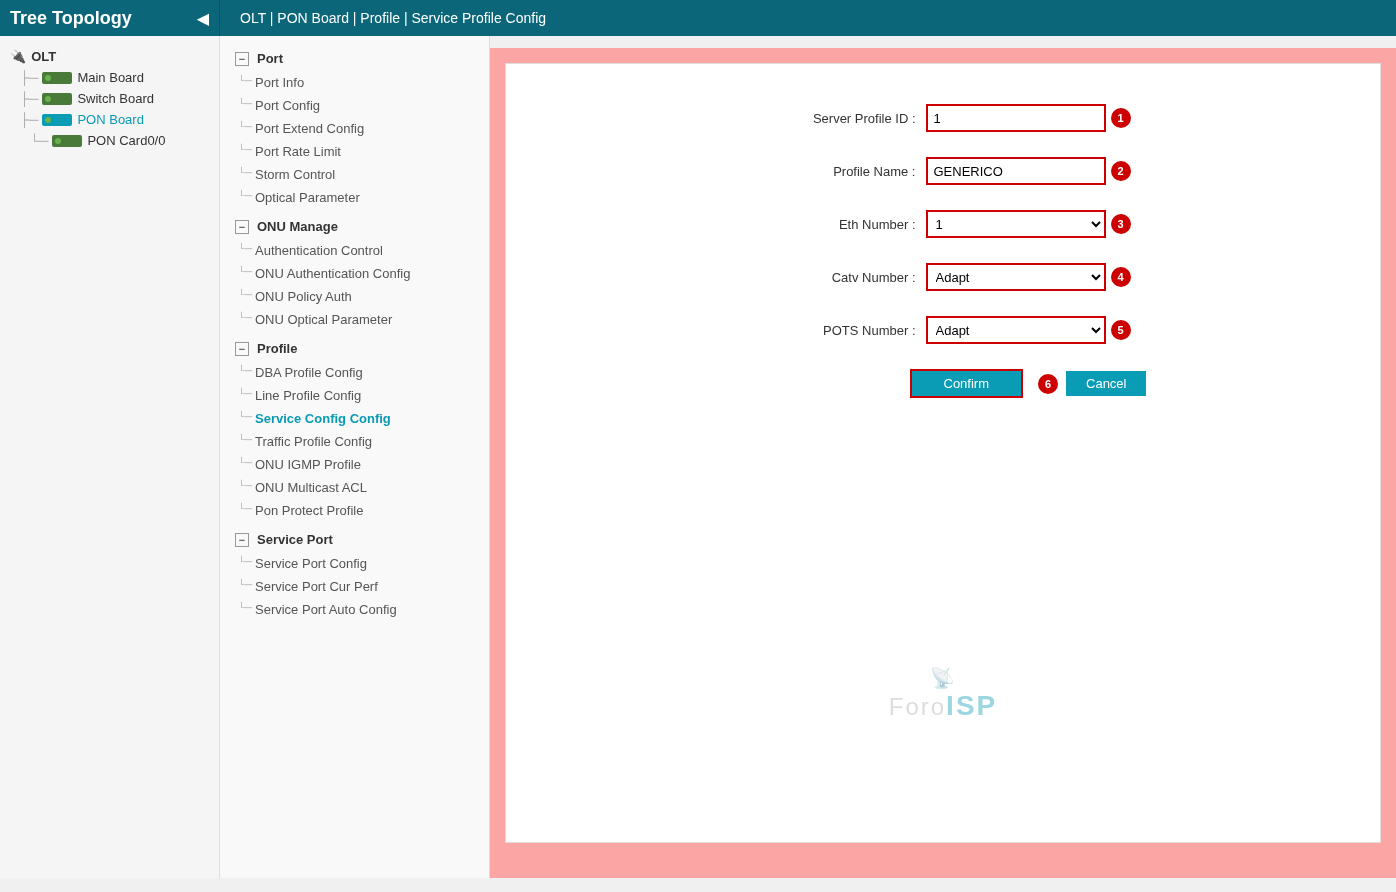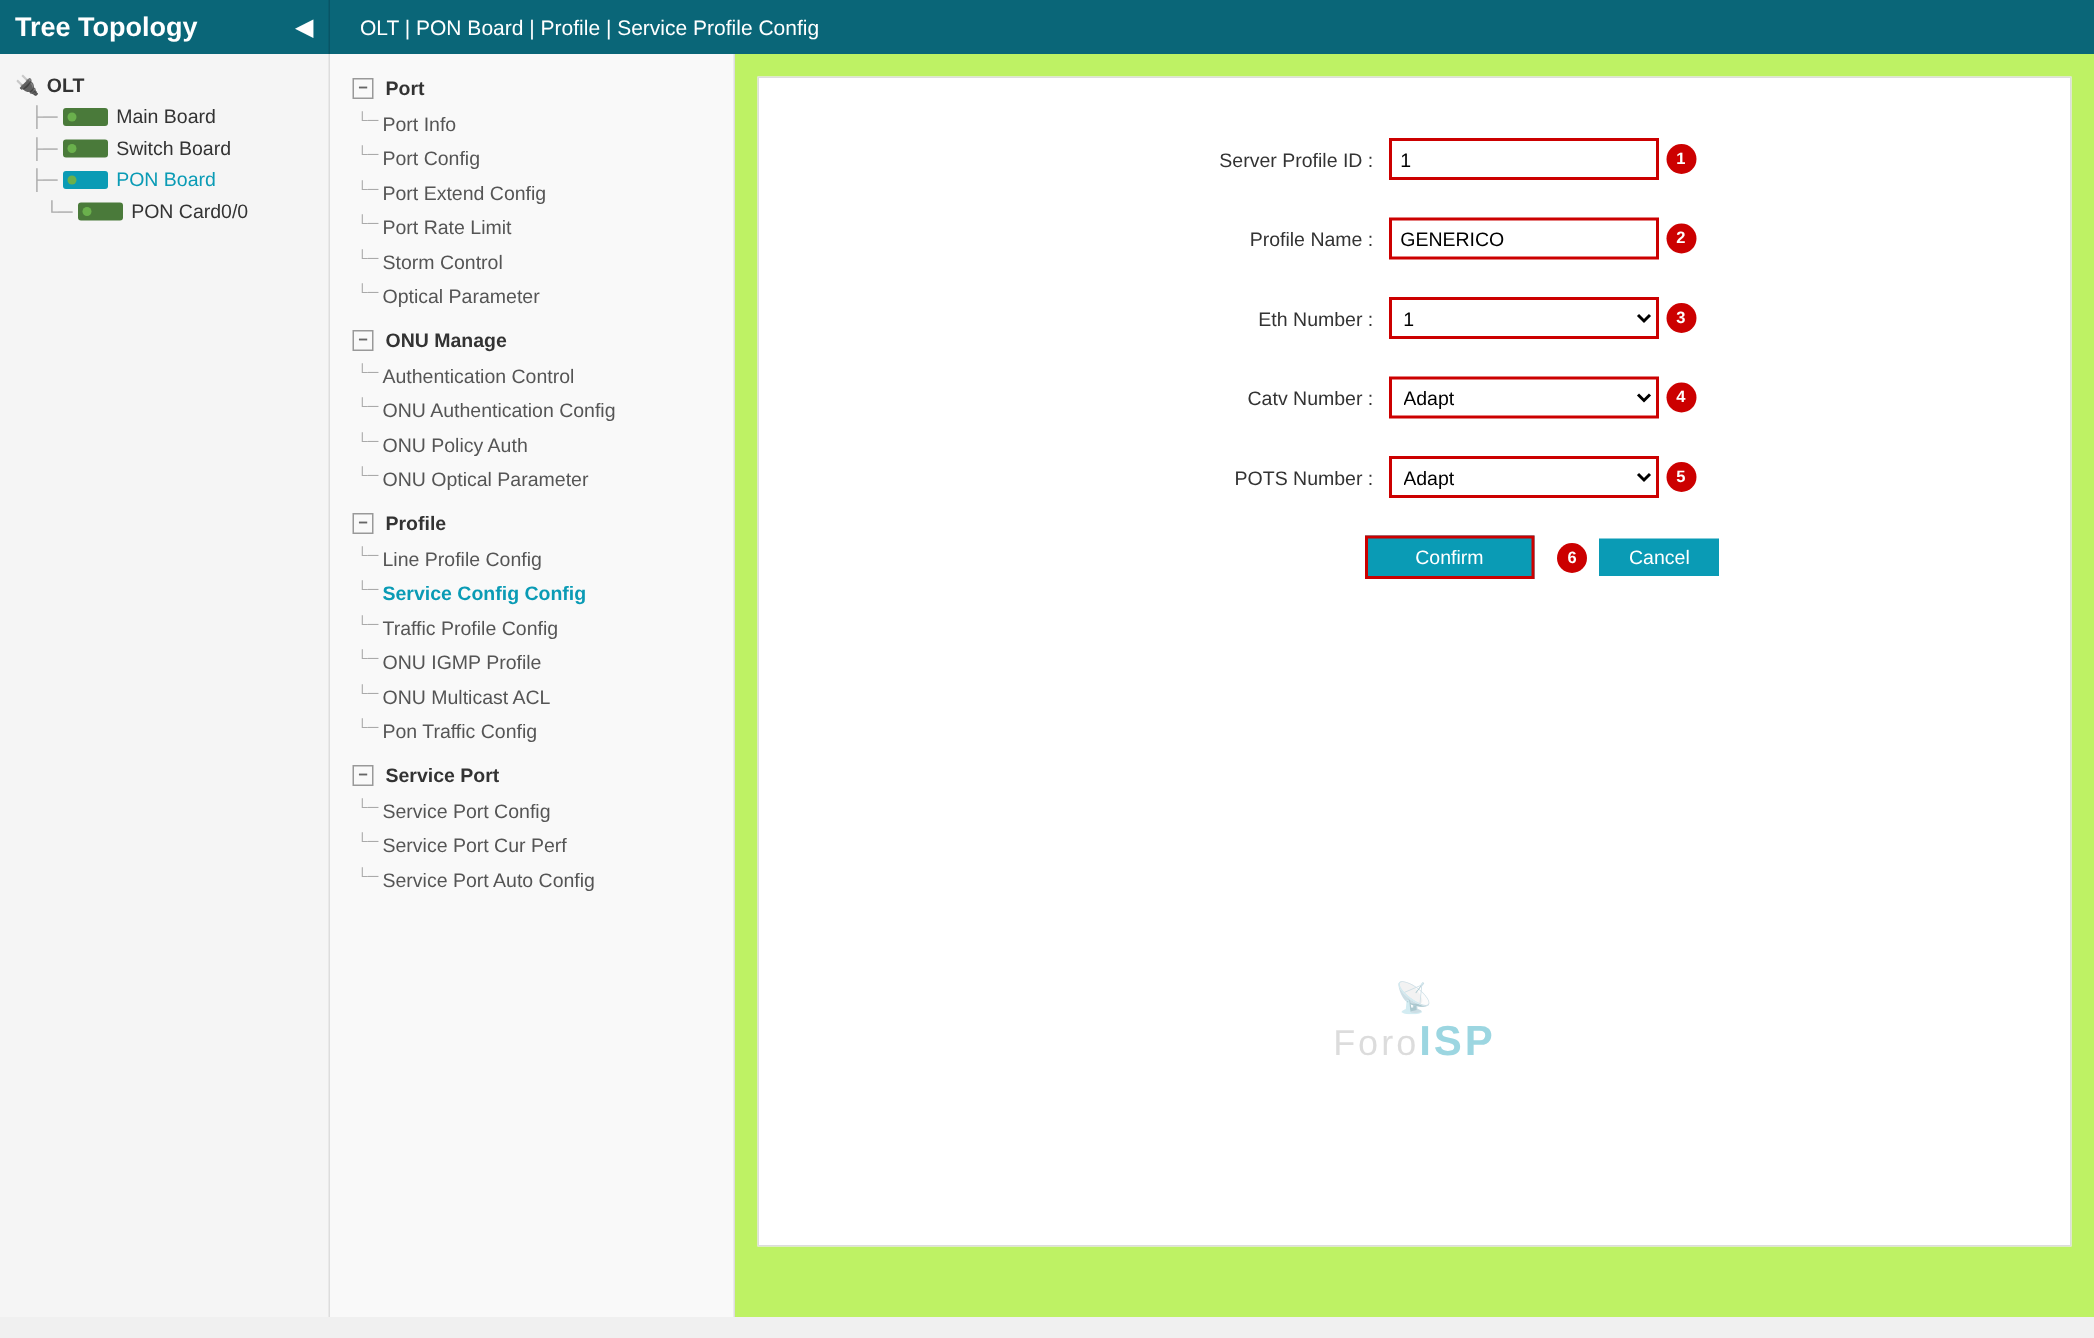--- a/index.html
+++ b/index.html
@@ -130,22 +130,23 @@
       left: 18px;
       color: #aaa;
       font-size: 10px;
     }
     .menu-item.active { color: #0a9bb5; font-weight: bold; }
 
     
     #form-area {
       flex: 1;
       overflow-y: auto;
-      background: #bef264;
+      background: #fca5a5;
       padding: 15px;
+      margin-top: 12px;
     }
     #form-container {
       background: white;
       border: 1px solid #ddd;
       padding: 40px 30px;
       min-height: 780px;
       position: relative;
     }
     .form-row {
       display: flex;
@@ -309,26 +310,27 @@
         <div class="menu-item">ONU Authentication Config</div>
         <div class="menu-item">ONU Policy Auth</div>
         <div class="menu-item">ONU Optical Parameter</div>
       </div>
 
       <div class="menu-section">
         <div class="menu-section-header">
           <span class="toggle-icon">−</span>
           <span>Profile</span>
         </div>
+        <div class="menu-item">DBA Profile Config</div>
         <div class="menu-item">Line Profile Config</div>
         <div class="menu-item active">Service Config Config</div>
         <div class="menu-item">Traffic Profile Config</div>
         <div class="menu-item">ONU IGMP Profile</div>
         <div class="menu-item">ONU Multicast ACL</div>
-        <div class="menu-item">Pon Traffic Config</div>
+        <div class="menu-item">Pon Protect Profile</div>
       </div>
 
       <div class="menu-section">
         <div class="menu-section-header">
           <span class="toggle-icon">−</span>
           <span>Service Port</span>
         </div>
         <div class="menu-item">Service Port Config</div>
         <div class="menu-item">Service Port Cur Perf</div>
         <div class="menu-item">Service Port Auto Config</div>

